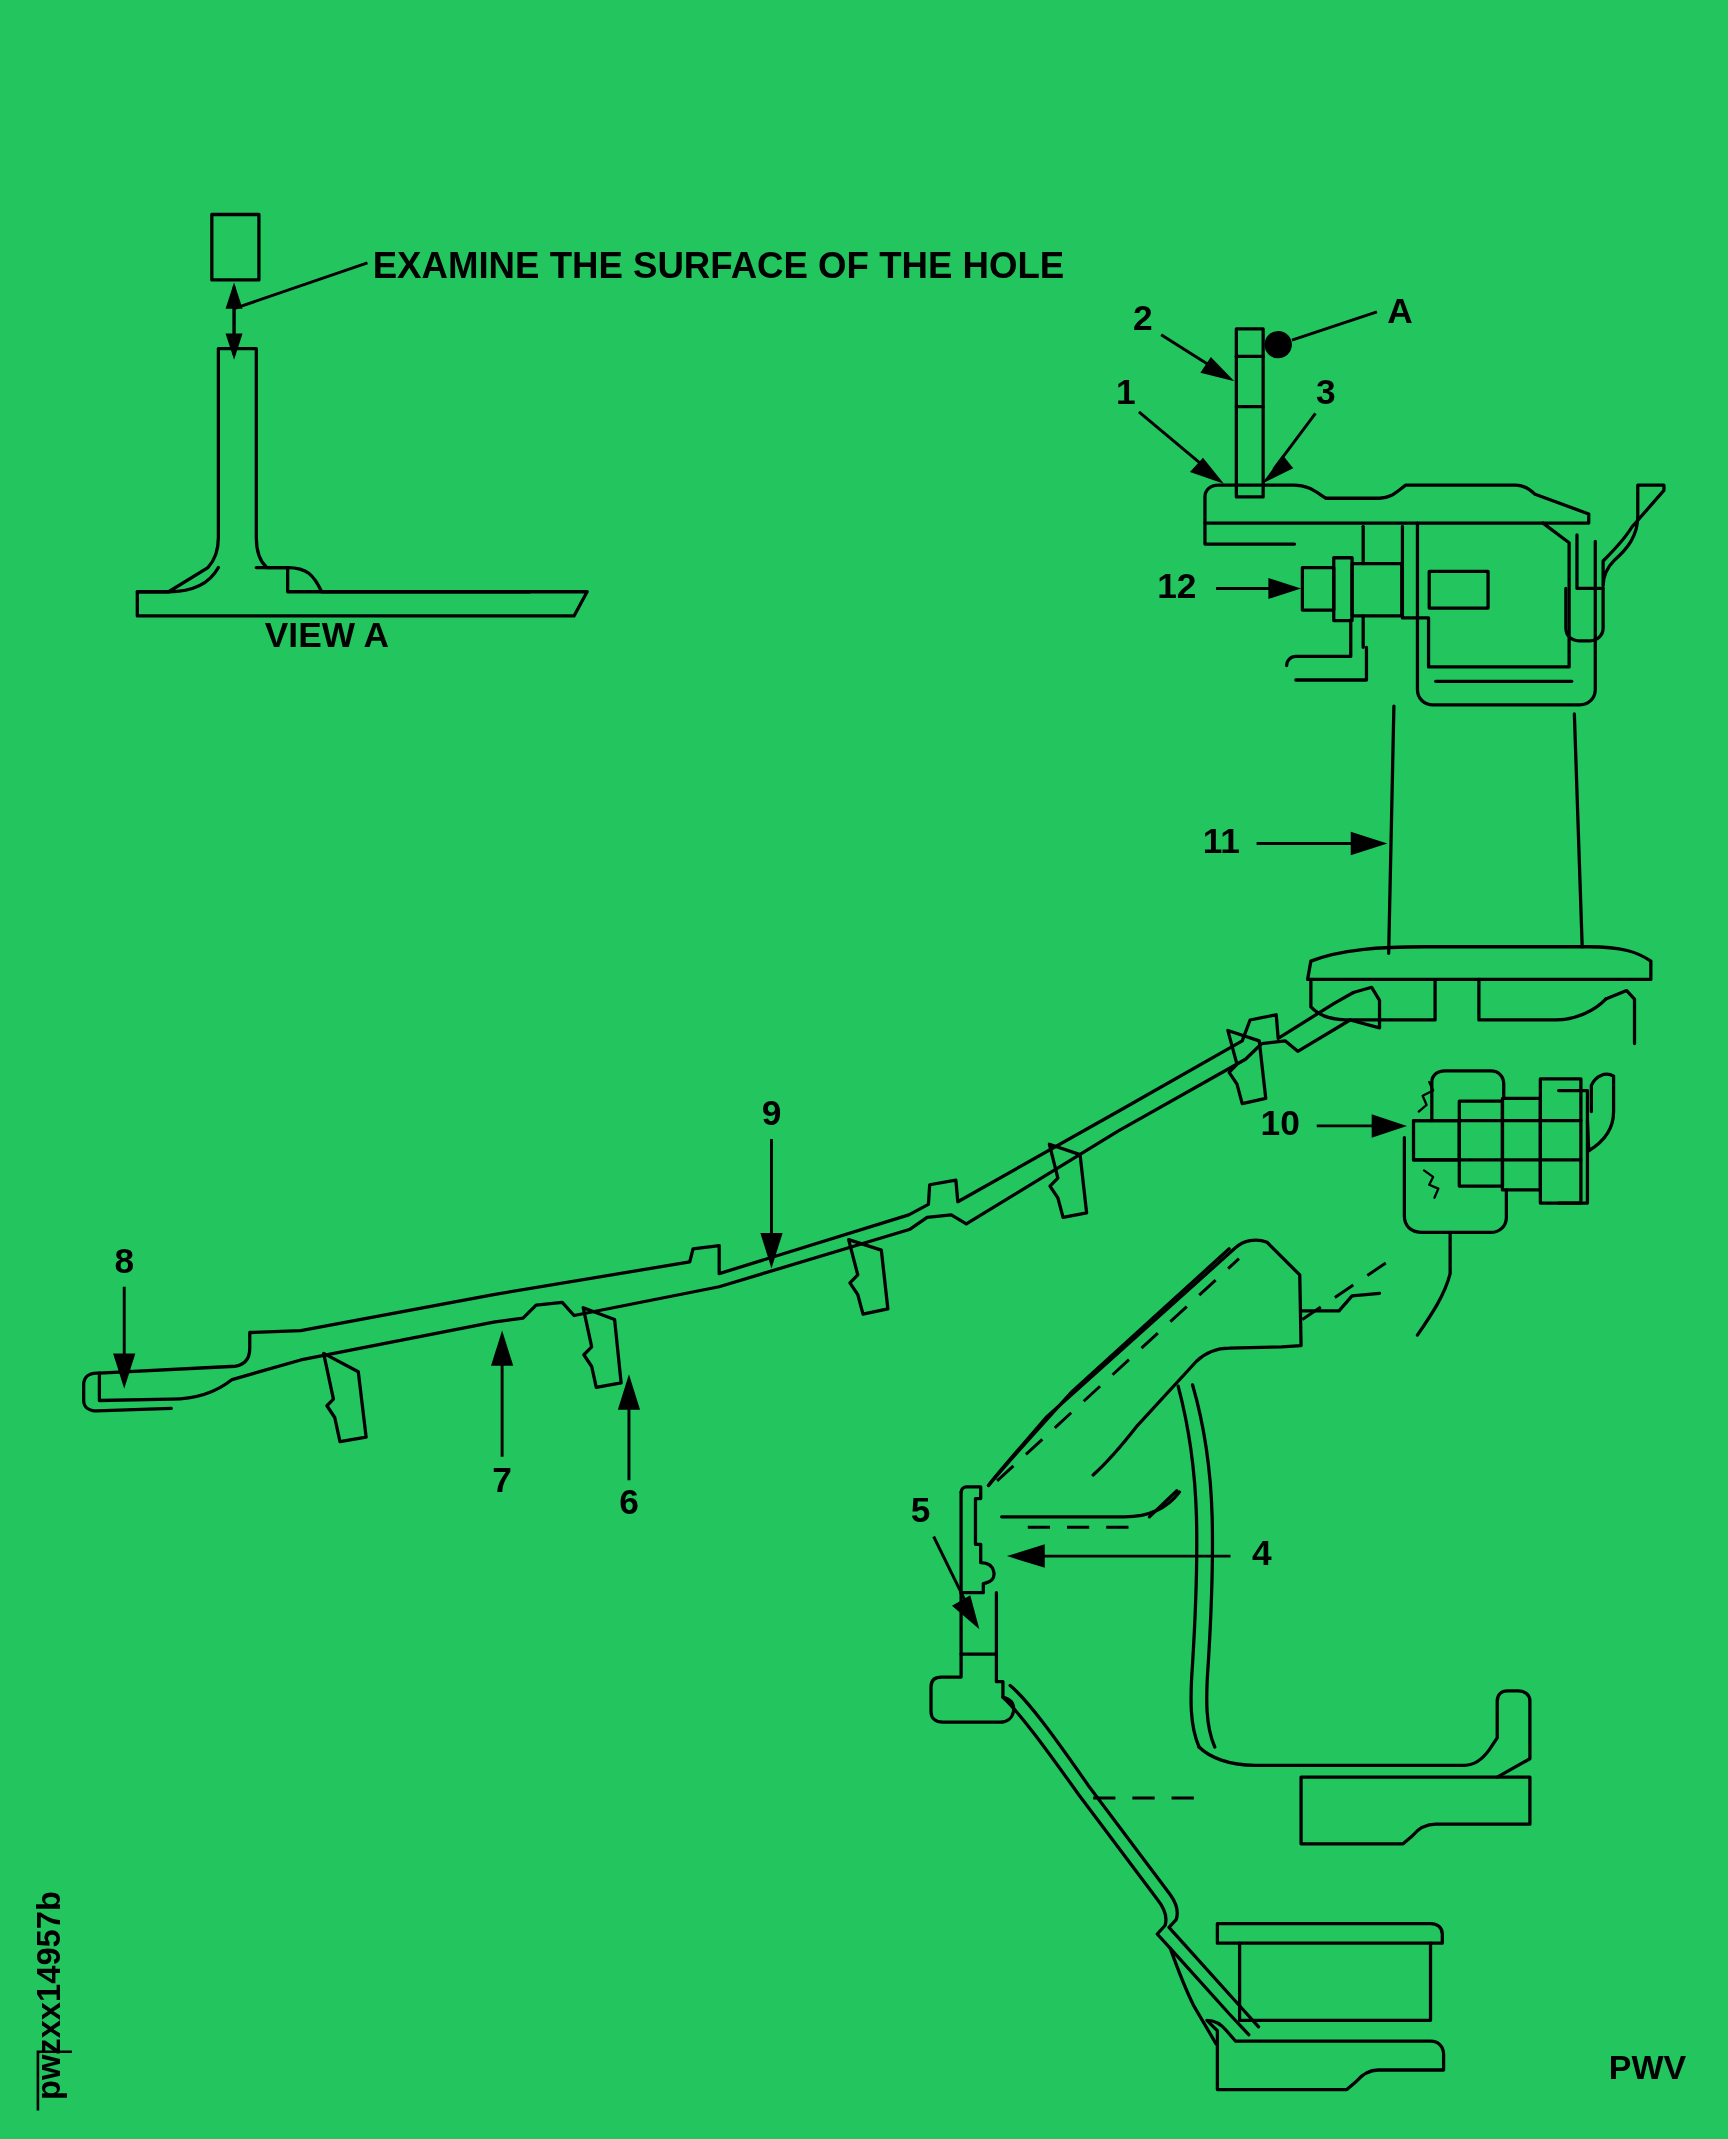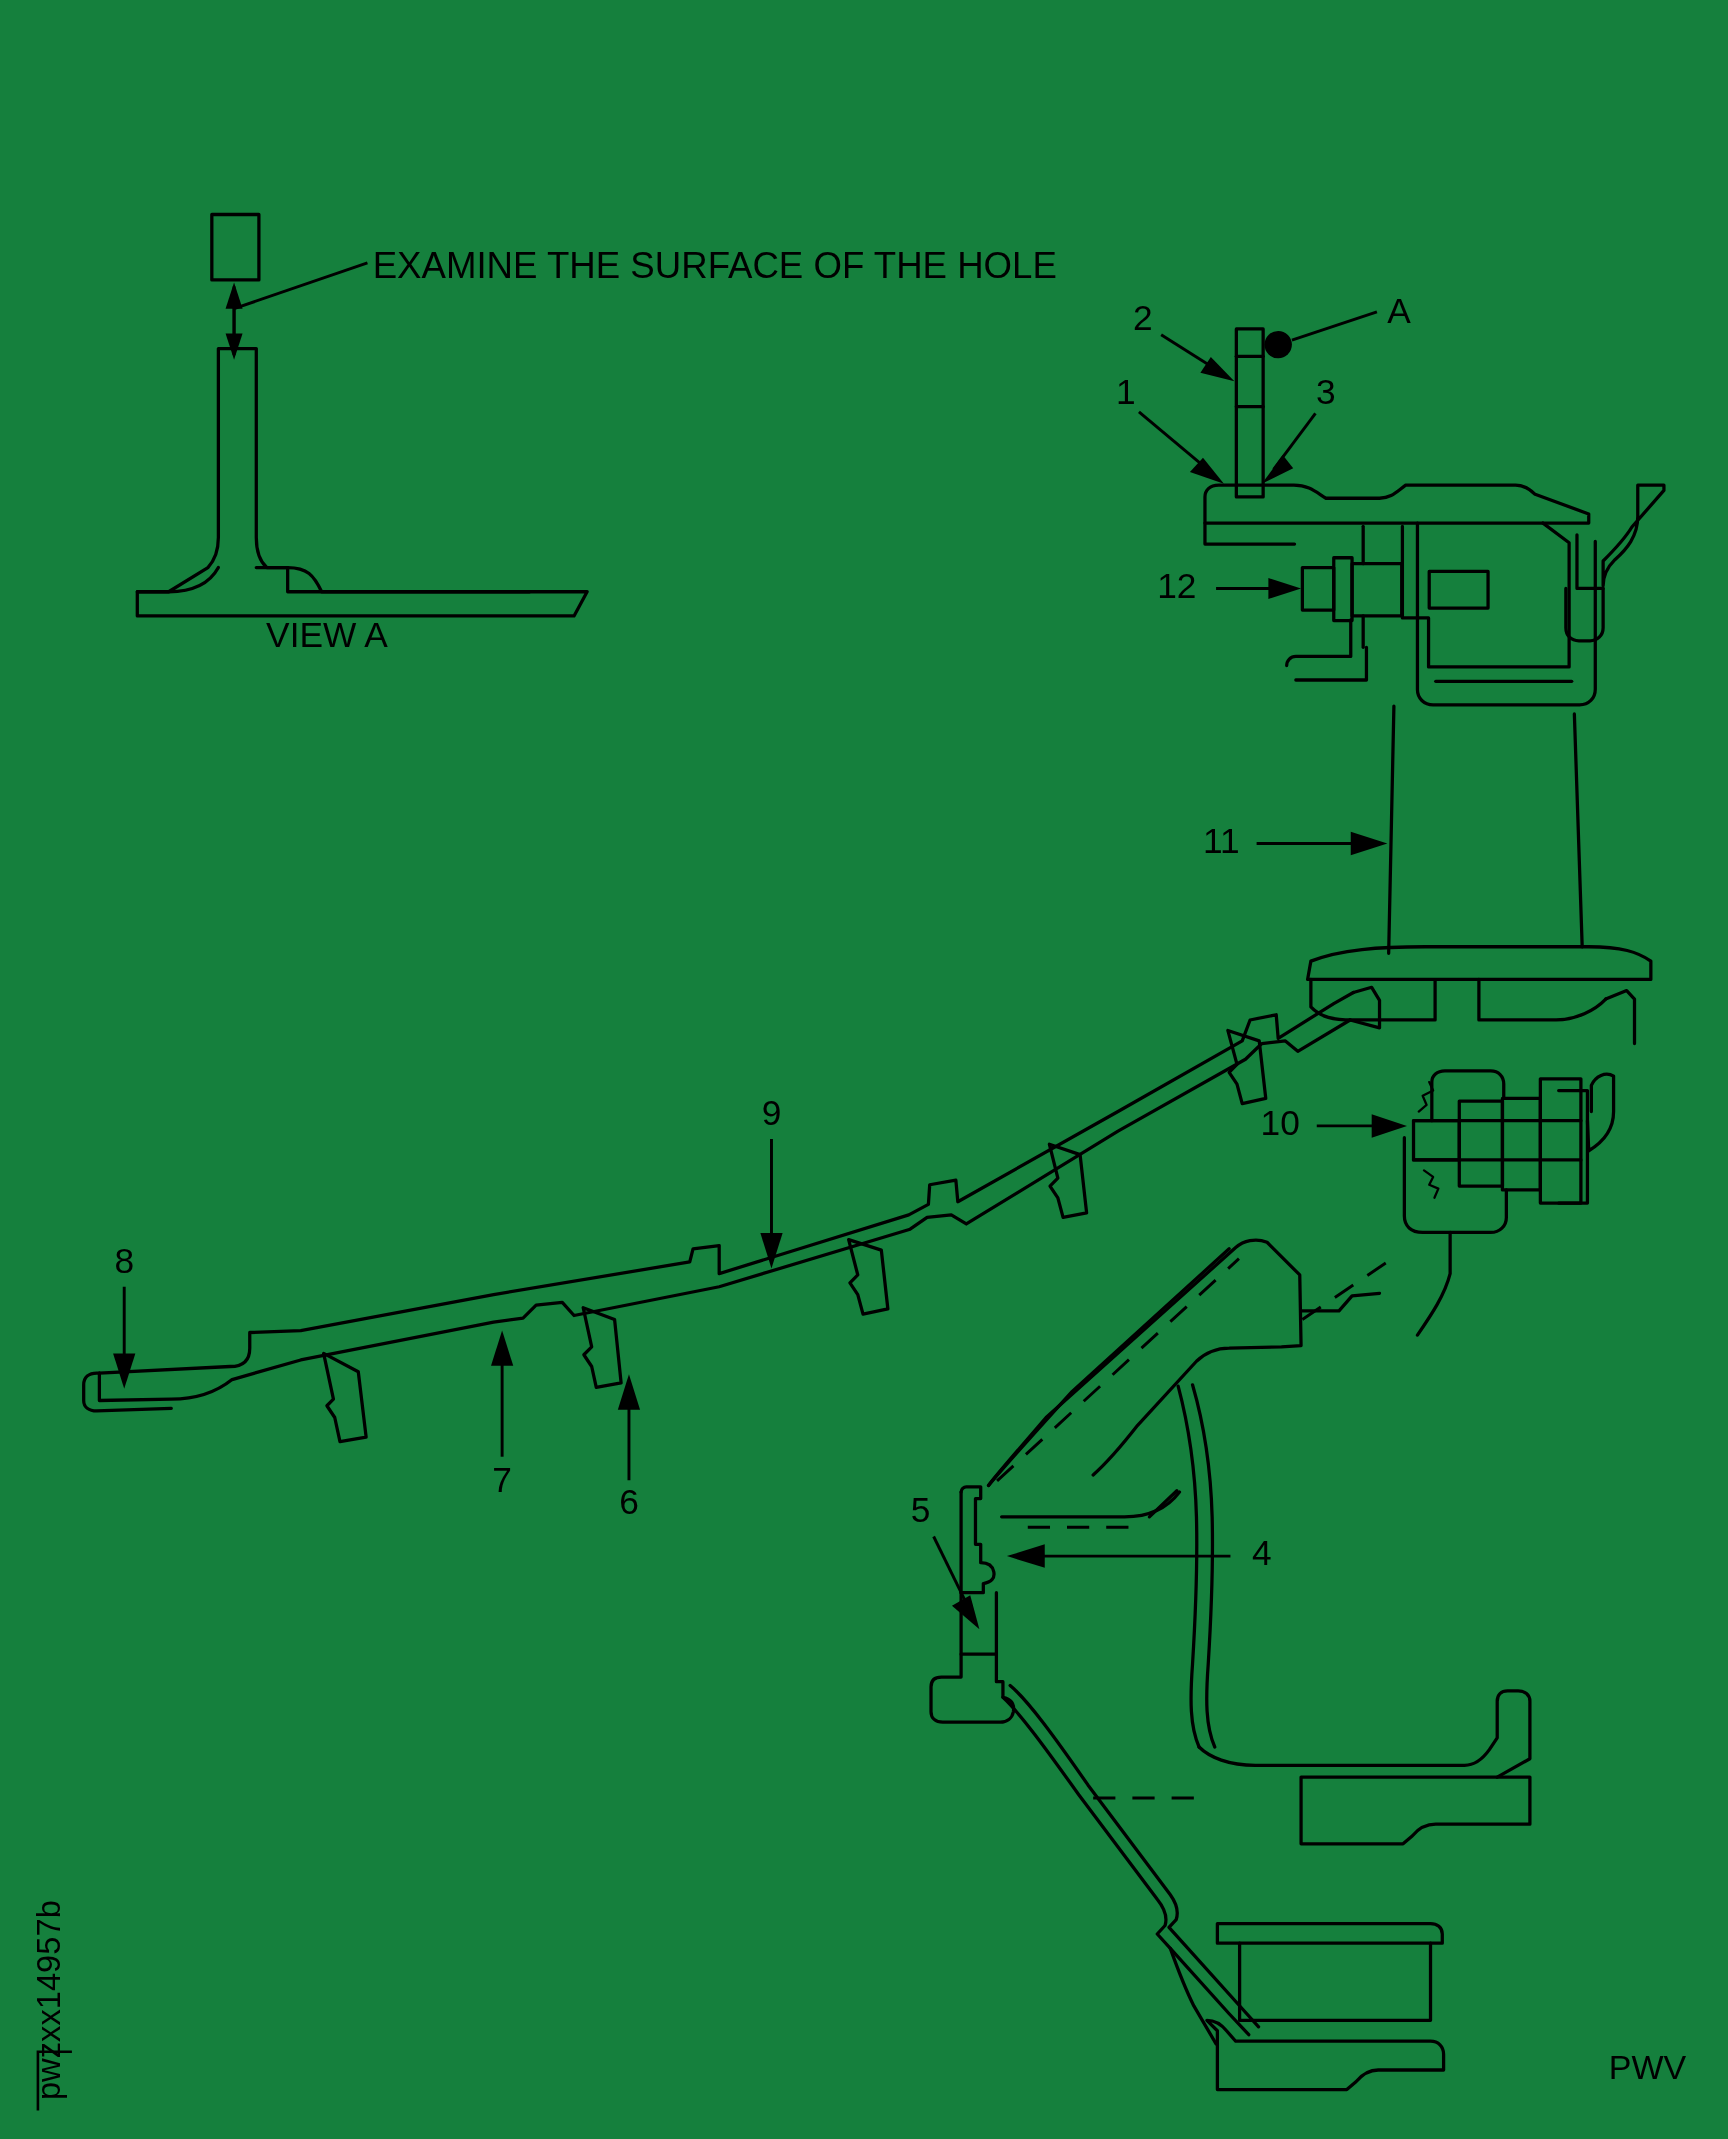--- a/index.html
+++ b/index.html
@@ -8,22 +8,23 @@
     padding: 0;
     background: #ffffff;
   }
   body {
     font-family: "Liberation Sans", sans-serif;
   }
   #sheet {
     position: relative;
     width: 1728px;
     height: 2140px;
-    background: #15803d;
+    background: #22c55e;
     overflow: hidden;
+    font-weight: bold;
   }
   #drawing {
     position: absolute;
     left: 0;
     top: 0;
     width: 1728px;
     height: 2140px;
     display: block;
   }
   .txt {

